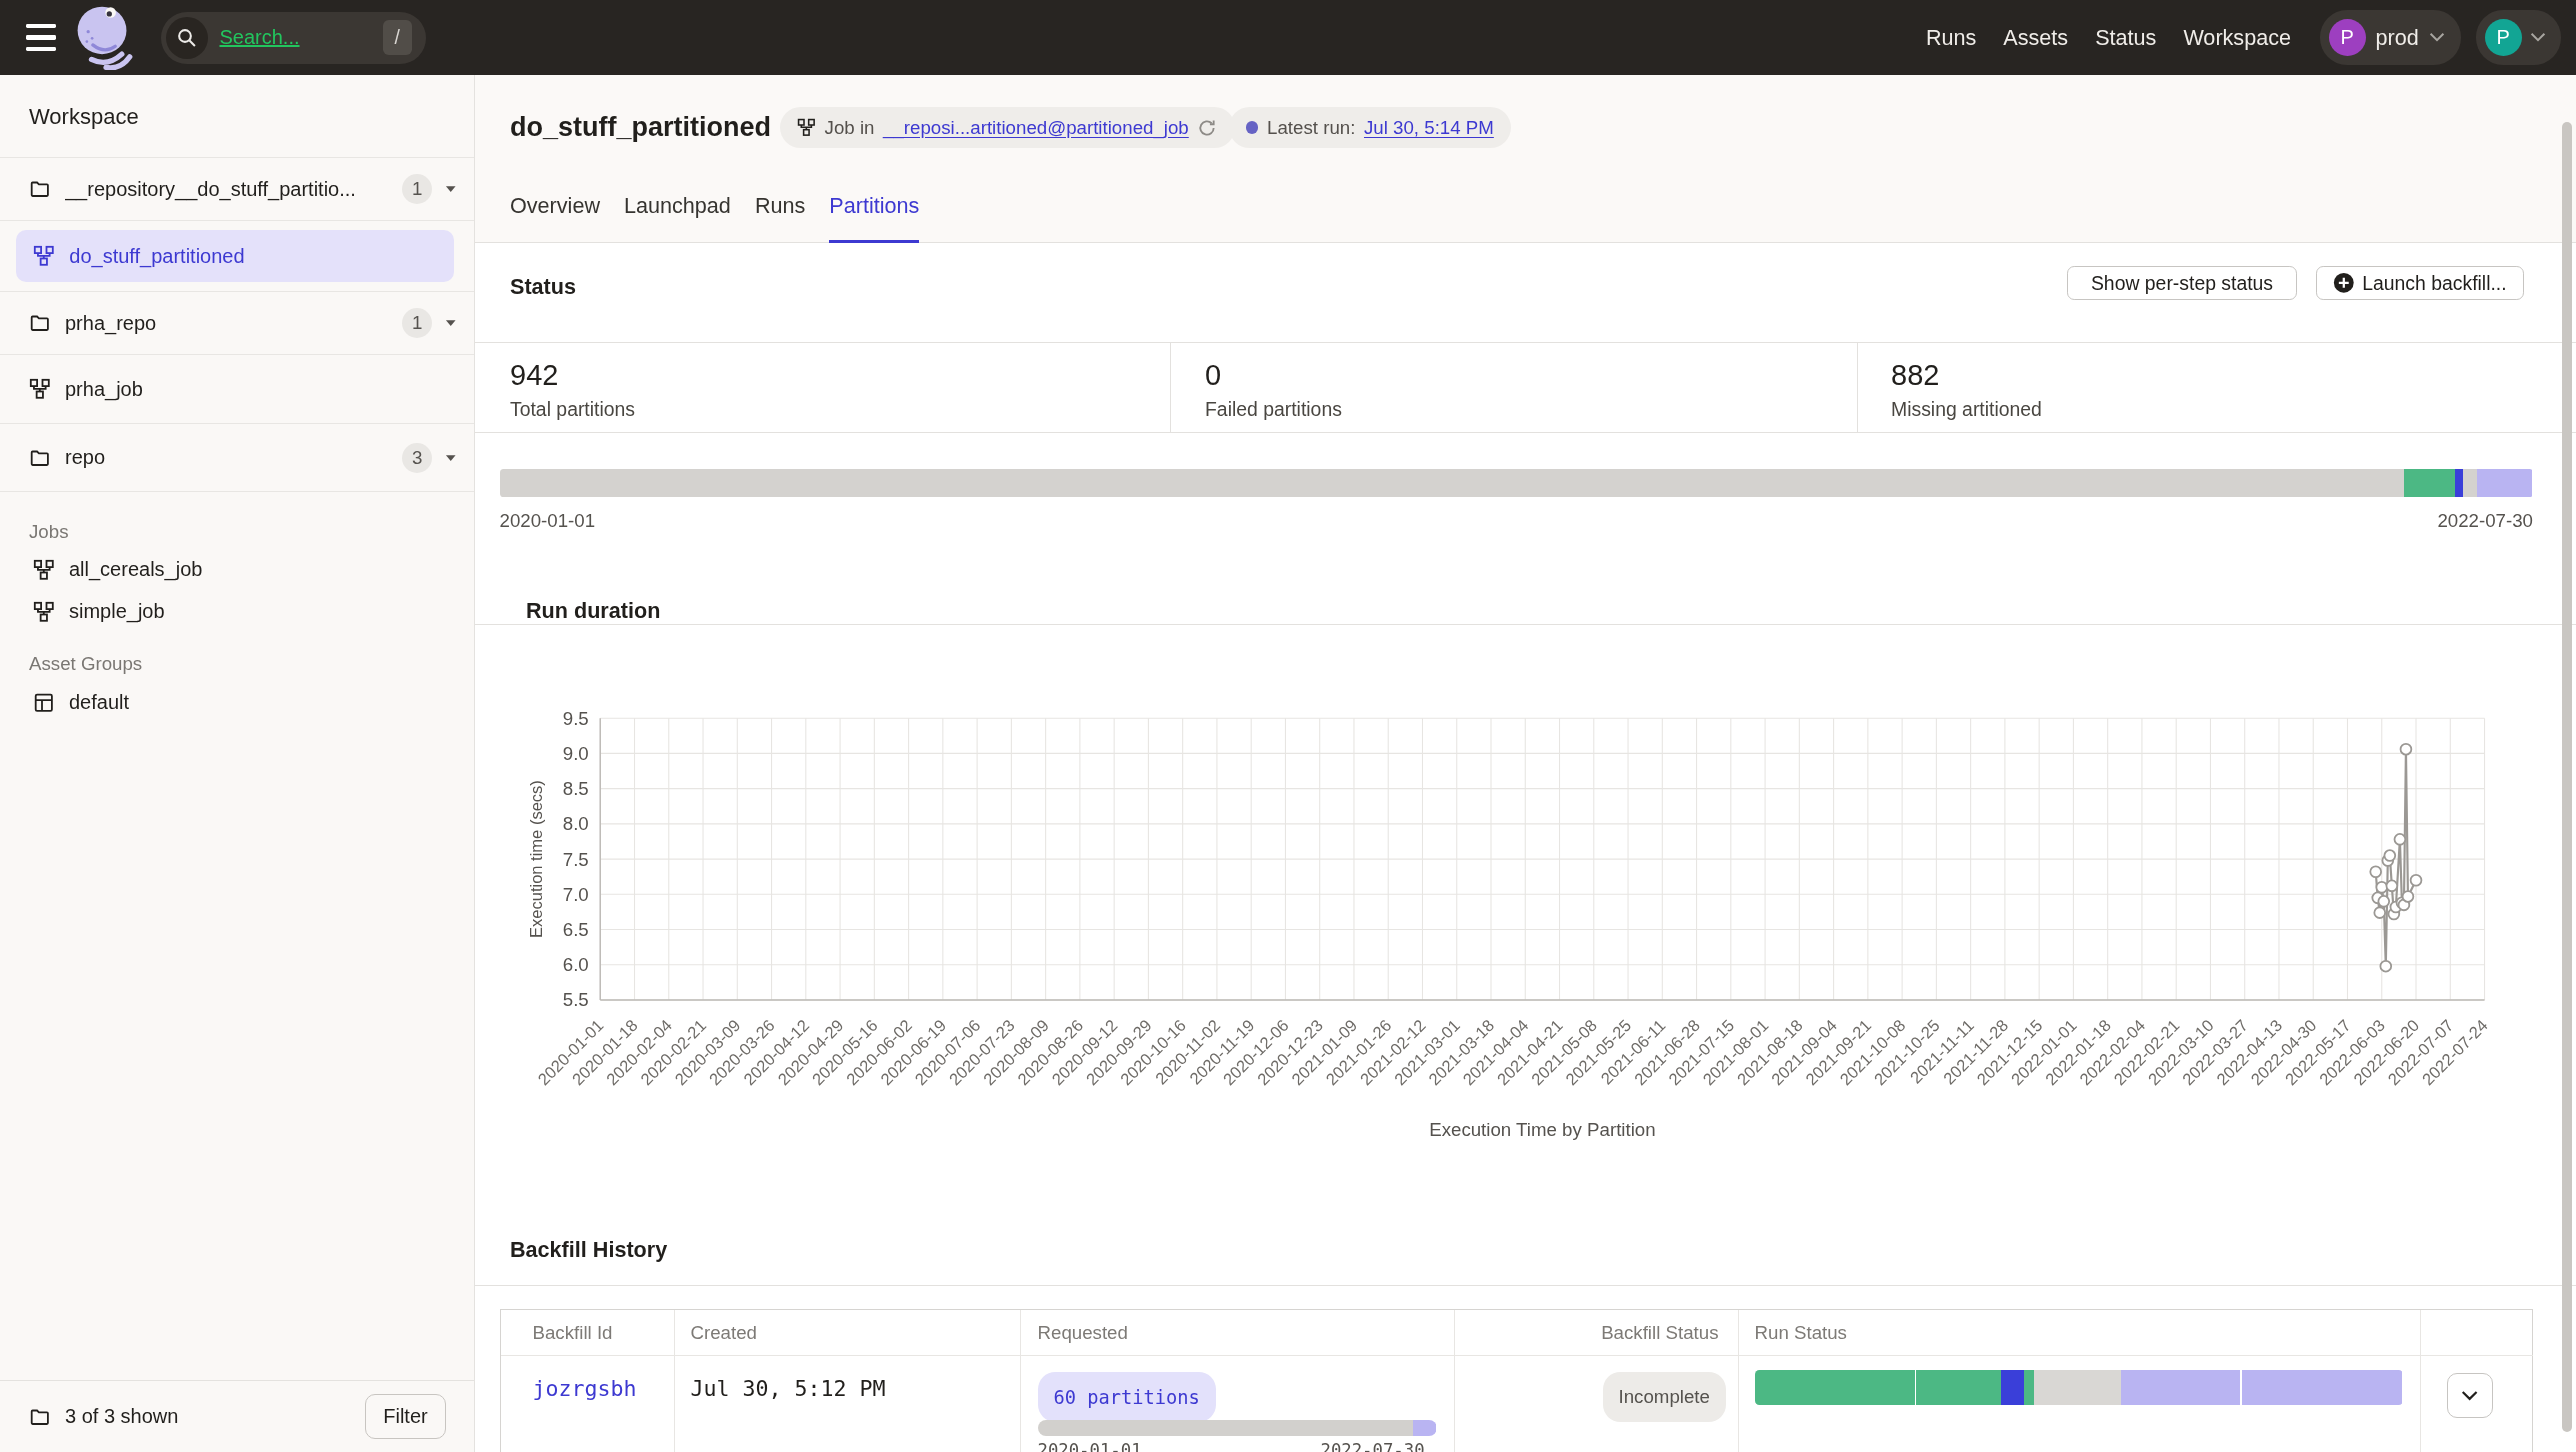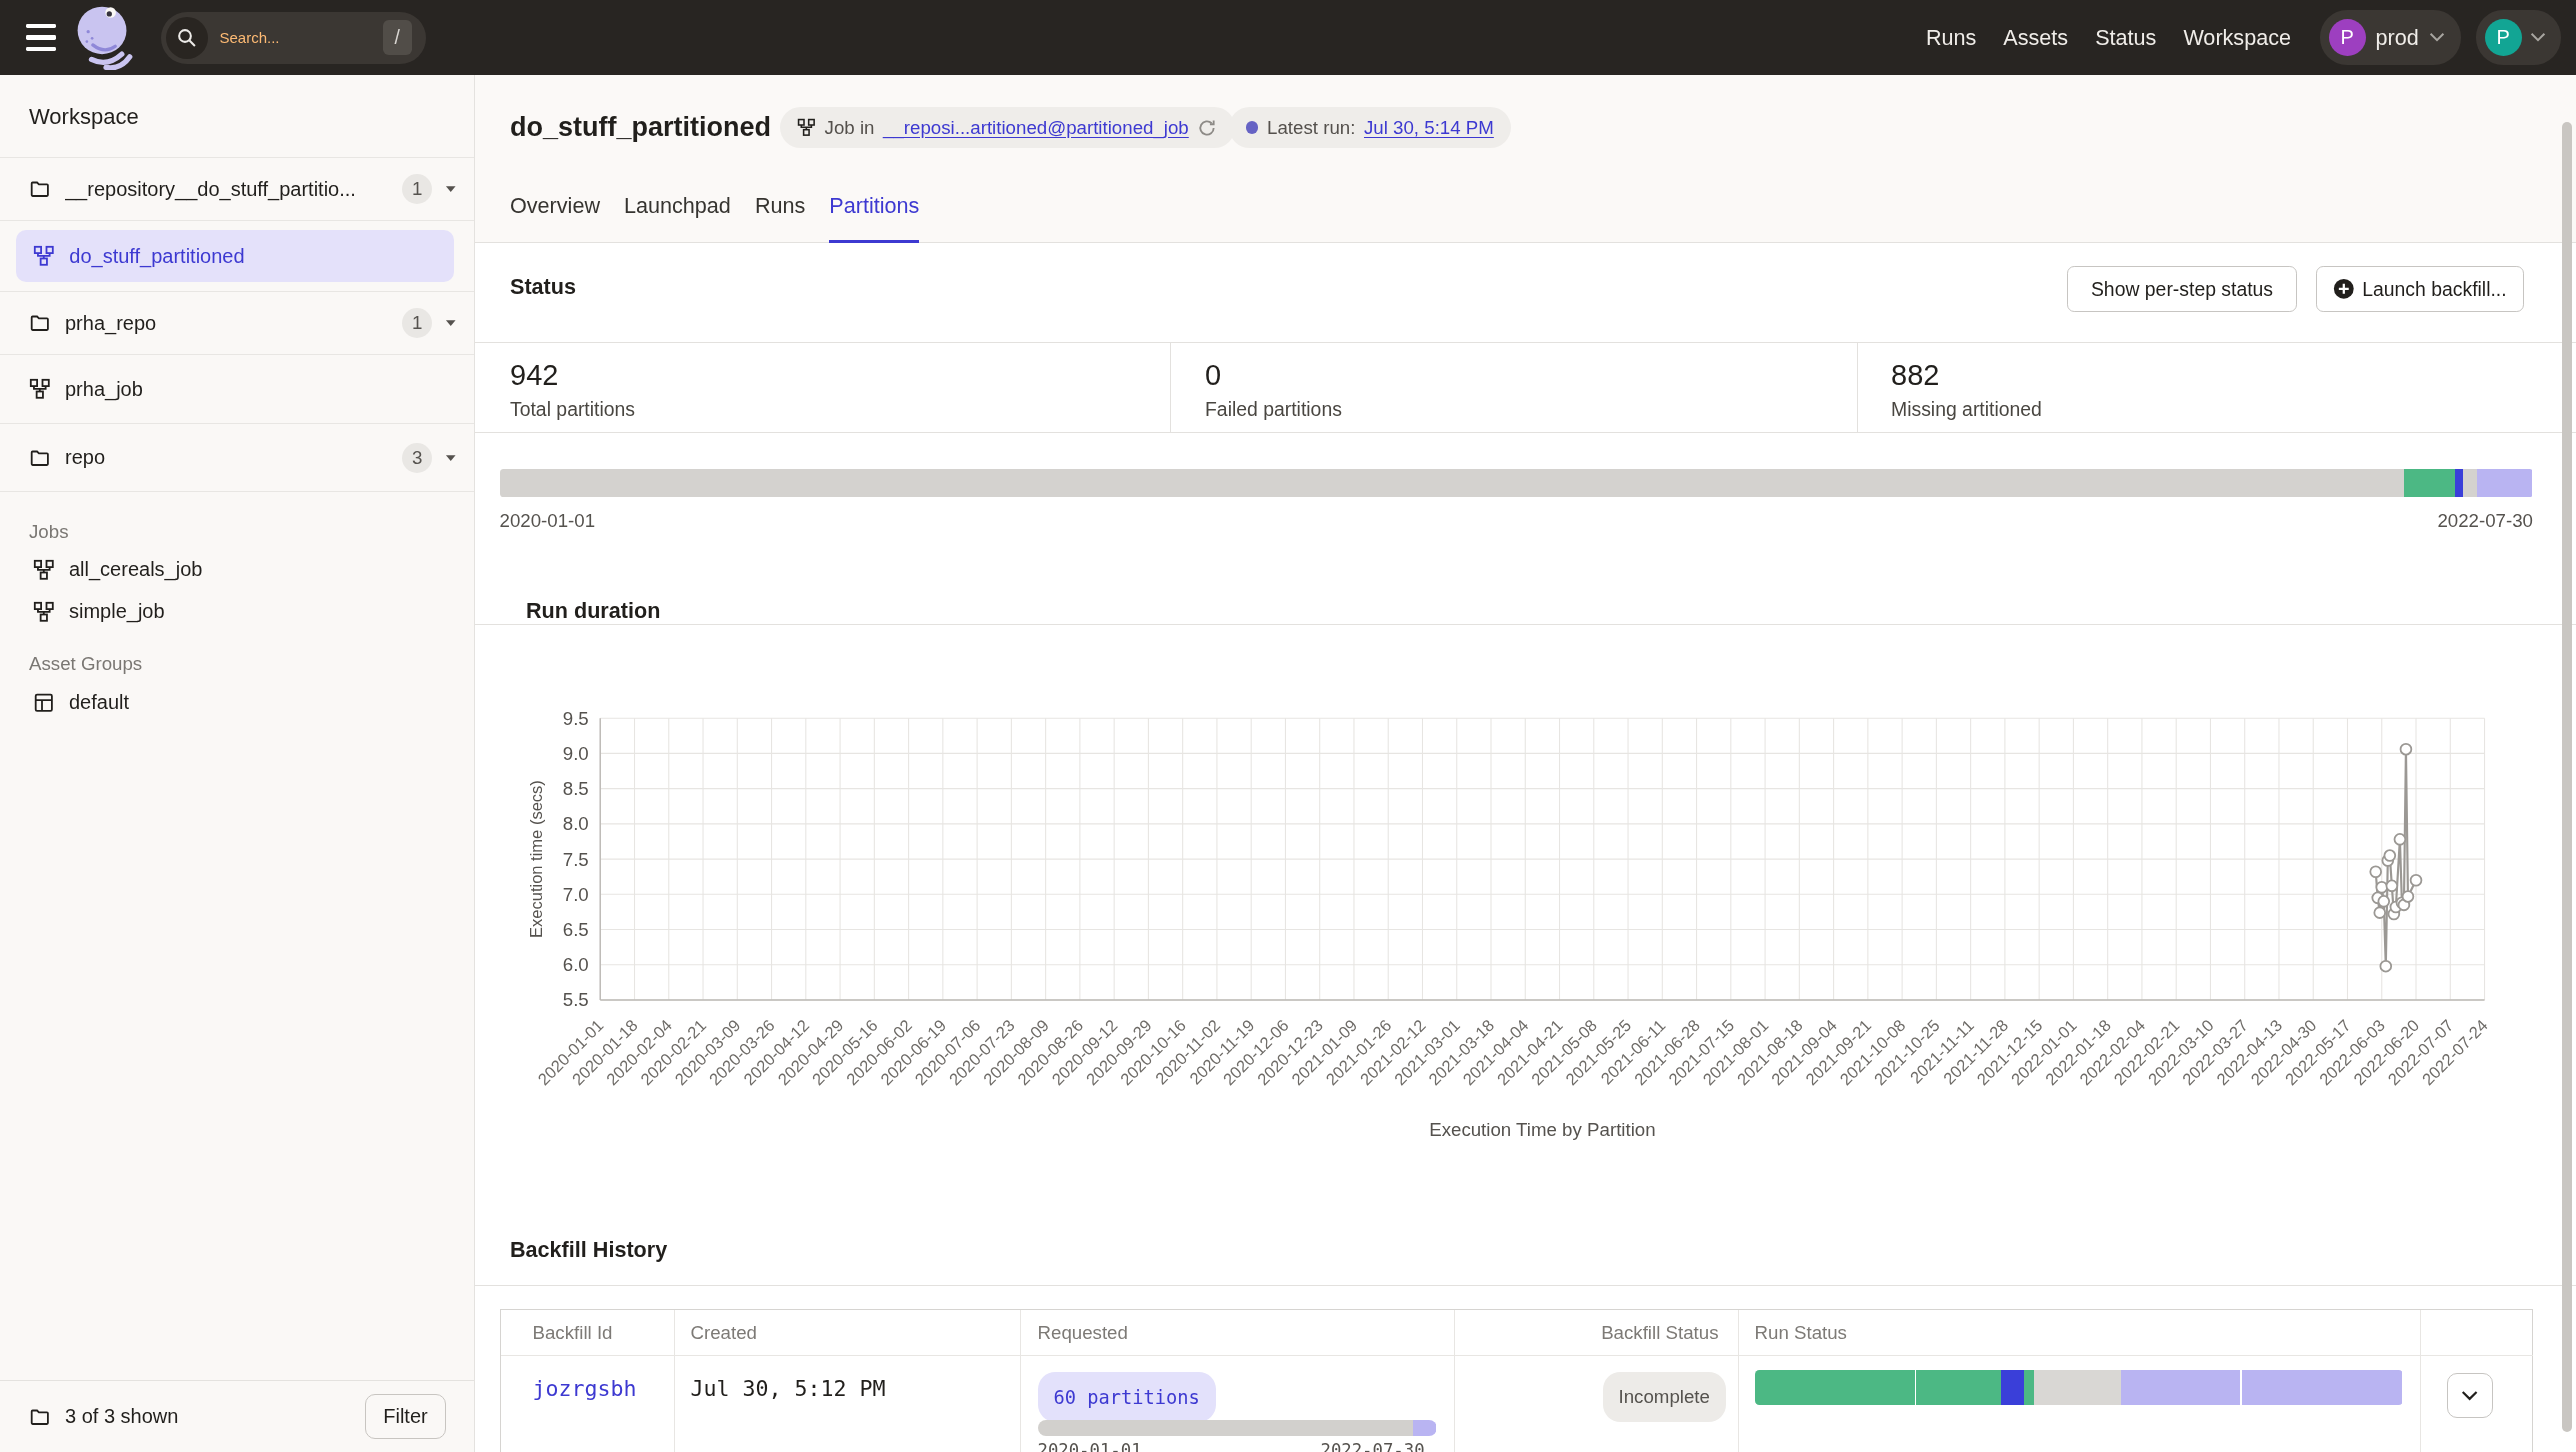--- a/index.html
+++ b/index.html
@@ -12,21 +12,21 @@
   #topbar{position:absolute;left:0;top:0;width:2576px;height:75px;background:#282522;
           display:flex;align-items:center;}
   #hamburger{position:absolute;left:26px;top:24px;width:30px;height:27px;background:none;border:none;cursor:pointer;
              display:flex;flex-direction:column;justify-content:space-between;padding:0;}
   #hamburger span{display:block;height:4.3px;border-radius:1.4px;background:#fff;}
   #logo{position:absolute;left:73px;top:4.3px;width:66px;height:66px;}
   #searchbox{position:absolute;left:161px;top:11.5px;width:265px;height:52px;border-radius:26px;
              background:#3b3733;display:flex;align-items:center;}
   #search-icon-circle{width:42px;height:42px;border-radius:50%;background:#292521;margin-left:5px;
              display:flex;align-items:center;justify-content:center;}
-  #search-placeholder{margin-left:11.5px;font-size:15px;color:#fdba74;flex:1;}
+  #search-placeholder{margin-left:11.5px;font-size:20px;color:#22c55e;flex:1;text-decoration:underline;}
   .slash-badge{margin-right:14.4px;width:29px;height:35px;border-radius:5.8px;background:#514d48;
              color:#d9d6d2;font-size:19.4px;display:flex;align-items:center;justify-content:center;}
   #topnav{position:absolute;right:285px;top:0;height:75px;display:flex;align-items:center;gap:27px;}
   #topnav a{color:#f0ede9;font-size:21.6px;text-decoration:none;}
   .top-pill{position:absolute;top:10px;height:55px;border-radius:27px;background:#3b3733;
             display:flex;align-items:center;}
   #deploy-pill{left:2320px;padding:0 16px 0 8.6px;gap:10px;}
   #user-pill{left:2476px;padding:0 14.4px 0 8.6px;gap:8.6px;}
   .avatar{width:37px;height:37px;border-radius:50%;color:#fff;font-size:20px;
           display:flex;align-items:center;justify-content:center;}
@@ -71,21 +71,21 @@
   #latest-pill{left:754px;}
   .hlink{color:#3d39d1;text-decoration:underline;text-underline-offset:2.9px;}
   .run-dot{width:12.2px;height:12.2px;border-radius:50%;background:#6663c4;}
   #tabs{position:absolute;left:35px;top:105px;height:63px;display:flex;gap:24px;}
   .tab{height:63px;padding-top:13px;font-size:21.6px;color:#363430;cursor:pointer;text-align:center;}
   .tab.active{color:#3d39d1;border-bottom:3.6px solid #3d39d1;}
 
   
   #status-heading{position:absolute;left:35px;top:194px;height:36px;line-height:36px;
                   font-size:21.6px;font-weight:700;margin:0;}
-  .btn{position:absolute;top:191px;height:46px;border-radius:7.2px;border:0.7px solid #c7c5c2;background:#fff;
+  .btn{position:absolute;top:191px;height:34px;border-radius:7.2px;border:0.7px solid #c7c5c2;background:#fff;
        font-size:19.4px;color:#211f1c;font-family:inherit;display:flex;align-items:center;justify-content:center;
        gap:7.2px;cursor:pointer;}
   #btn-per-step{left:1592px;width:230px;}
   #btn-backfill{left:1841px;width:208px;}
   #counts-box{position:absolute;left:0;top:267px;width:2101px;height:91px;
               border-top:0.7px solid #e3e1de;border-bottom:0.7px solid #e3e1de;}
   .count-divider{position:absolute;top:0;width:0.7px;height:89px;background:#e3e1de;}
   .count-value{position:absolute;top:16px;font-size:29px;color:#211f1c;}
   .count-label{position:absolute;top:55px;font-size:19.4px;color:#494641;}
   #partition-bar{position:absolute;left:24.5px;top:394px;width:2033px;height:28px;border-radius:3.6px;

